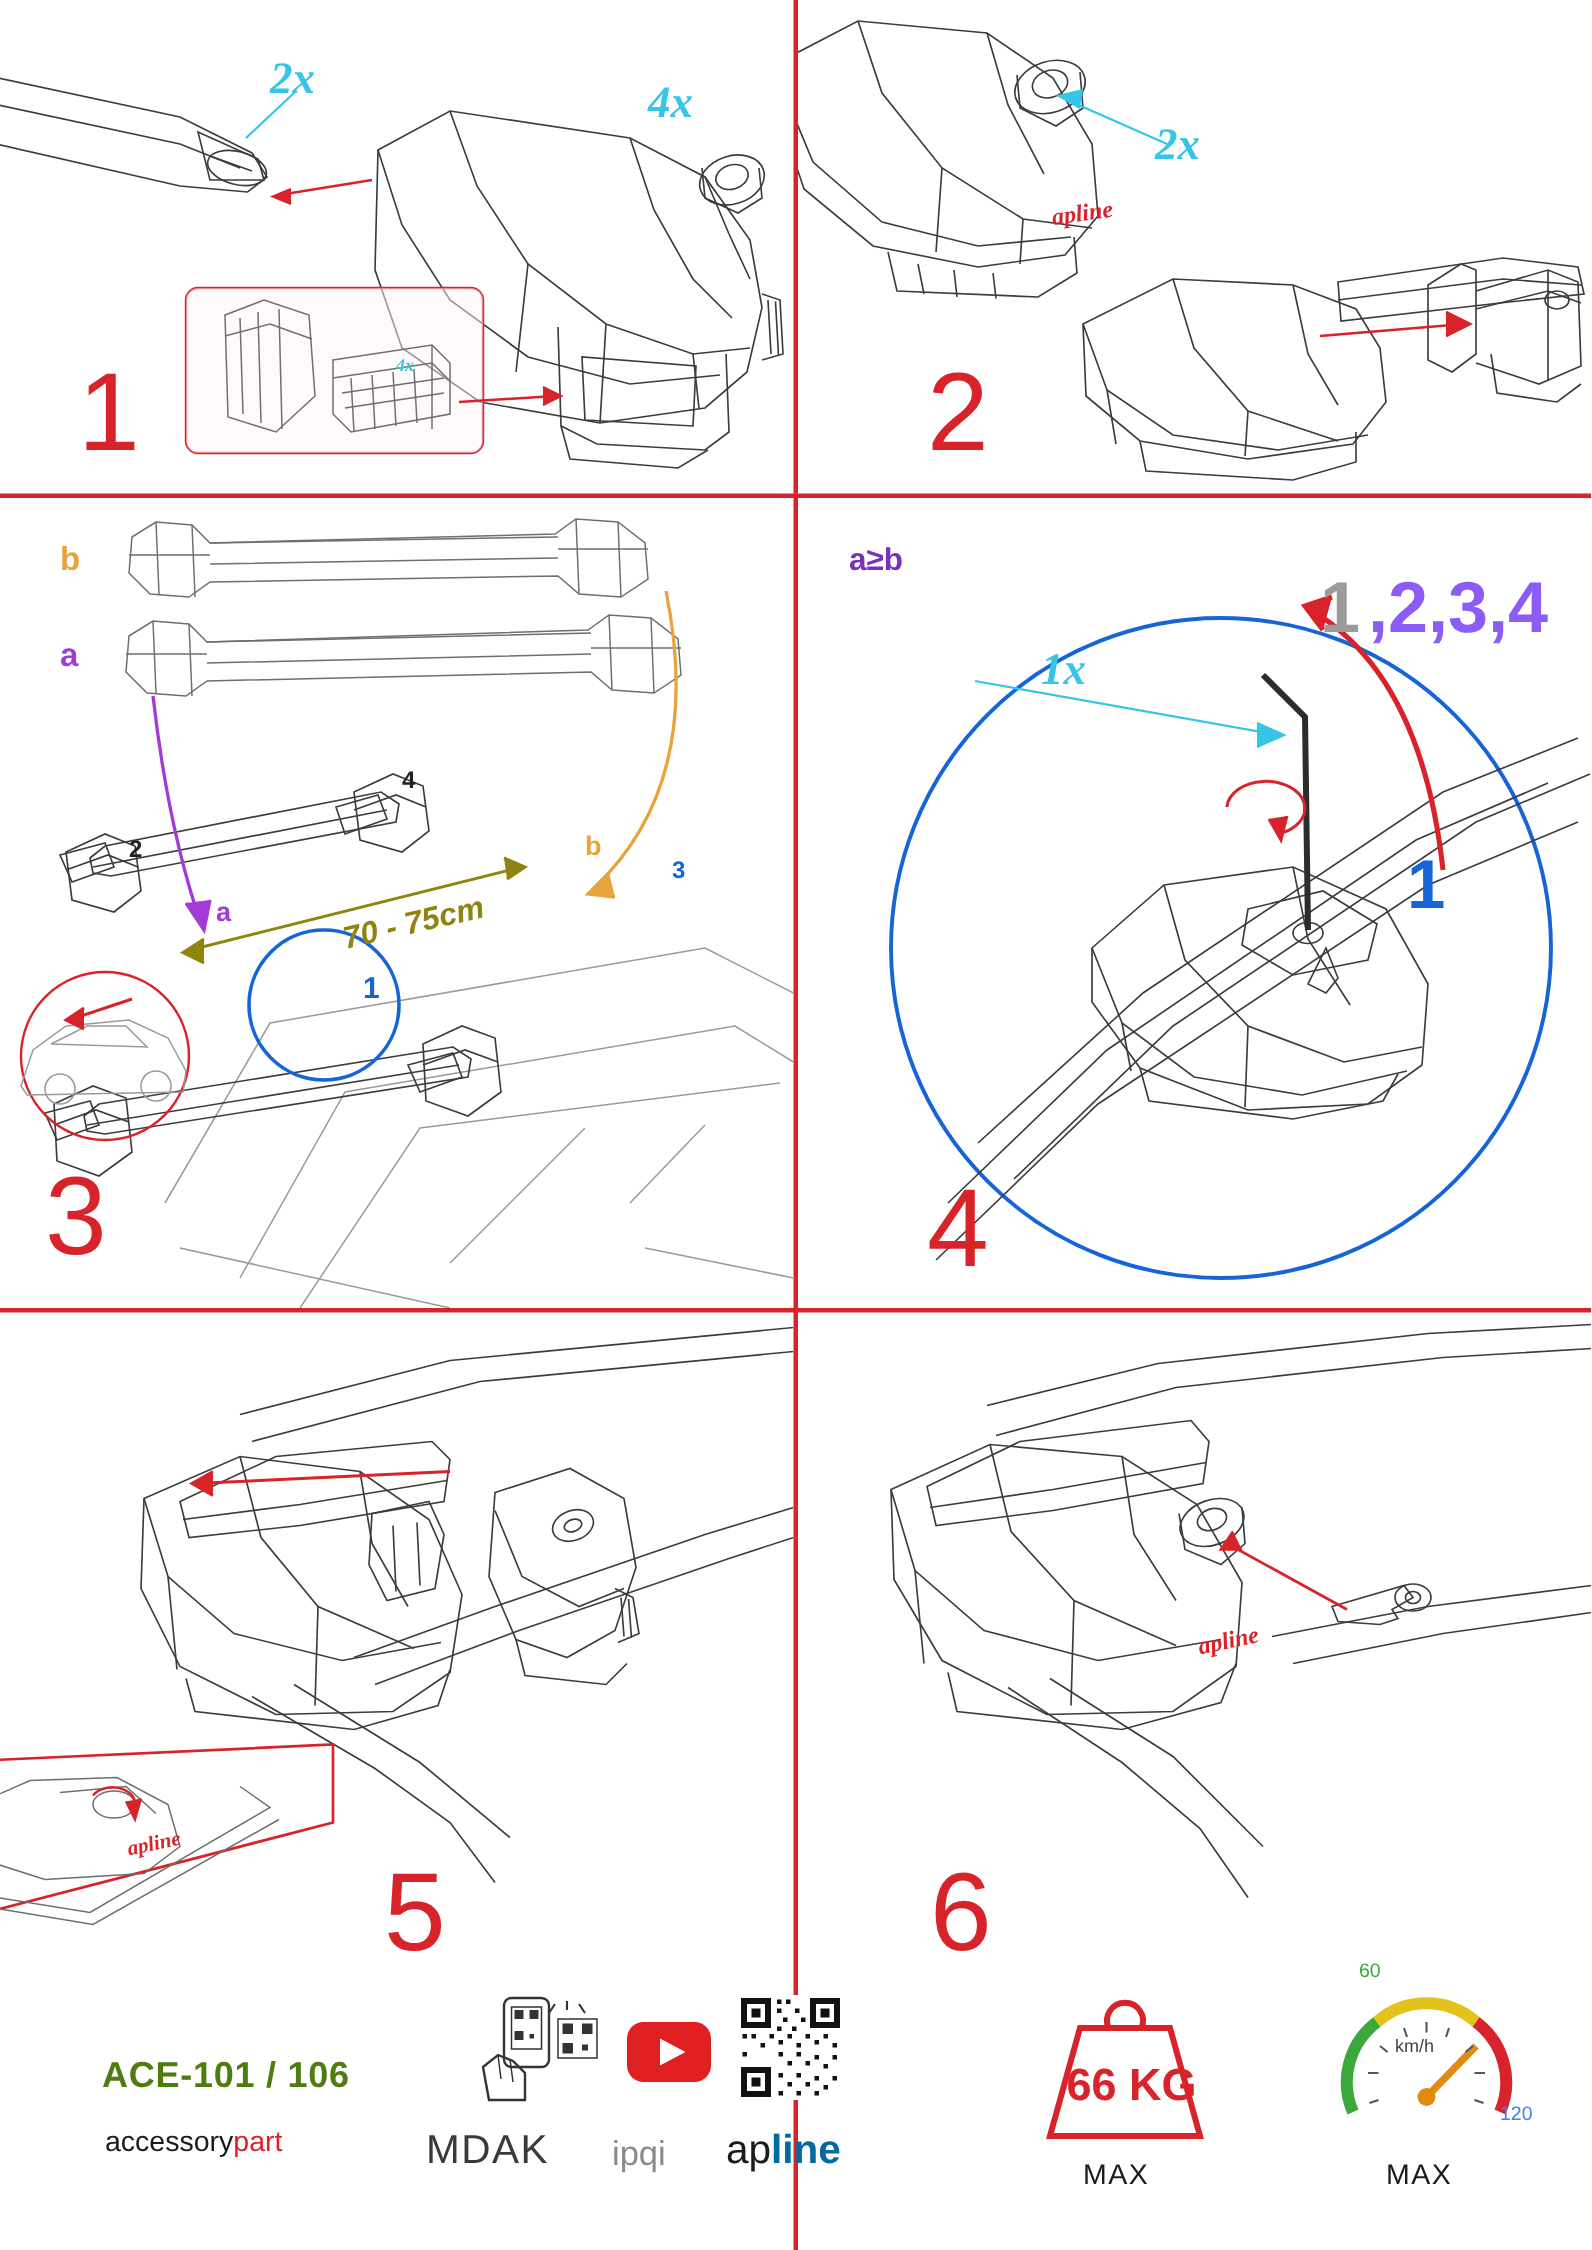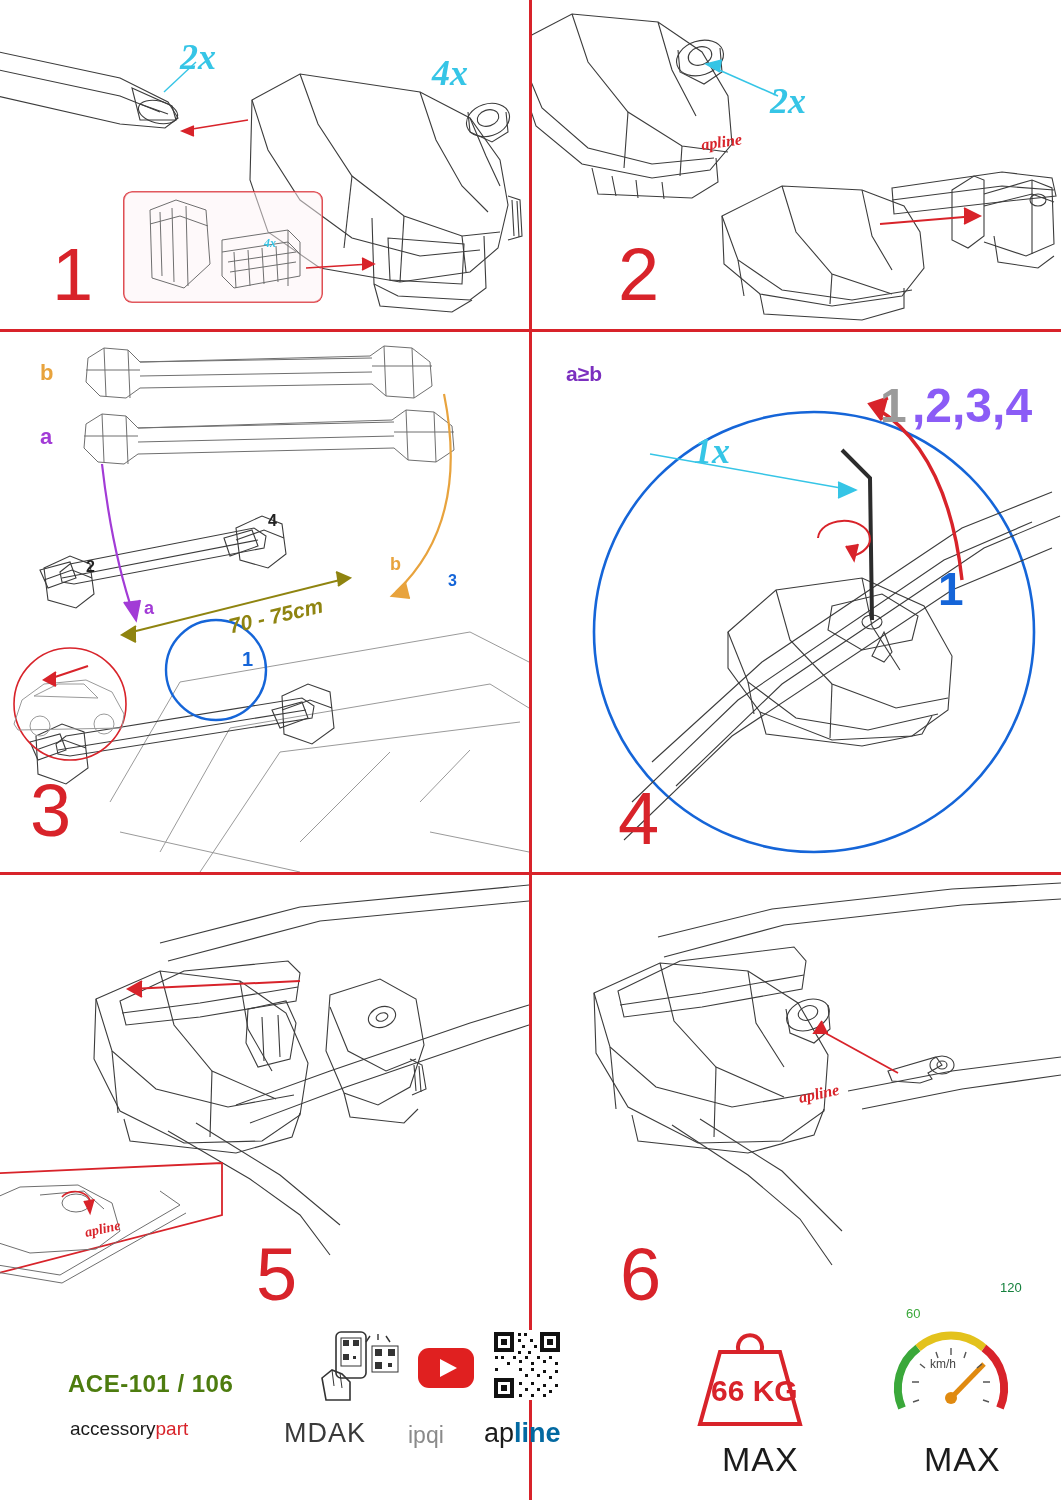--- a/index.html
+++ b/index.html
@@ -34,21 +34,21 @@
     font-family: "Liberation Sans", sans-serif;
     color: #d8232a;
     font-size: 74px;
     font-weight: 400;
     letter-spacing: 1px;
     line-height: 1;
   }
   .cy-label {
     position: absolute;
     color: #36c5e6;
-    font-size: 36px;
+    font-size: 30px;
     font-weight: 700;
     font-style: italic;
     font-family: "Liberation Serif", serif;
   }
   .panel {
     position: absolute;
     overflow: hidden;
   }
   svg { display: block; }
   .lbl {
@@ -113,21 +113,21 @@
   }
   .brand-apline {
     position: absolute;
     font-size: 27px;
     color: #1b1b1b;
     font-weight: 400;
   }
   .brand-apline i { font-style: normal; color: #0369a1; font-weight: bold; }
   .max-label {
     position: absolute;
-    font-size: 34px;
+    font-size: 19px;
     color: #1b1b1b;
     letter-spacing: 1px;
   }
   .weight-text {
     position: absolute;
     font-size: 30px;
     font-weight: 700;
     color: #d8232a;
   }
   .kmh {
@@ -628,17 +628,17 @@
       <path d="M 30 32 A 50 50 0 0 1 96 32" stroke="#e3c21c" stroke-width="8" fill="none"></path>
       <path d="M 96 32 A 50 50 0 0 1 112 92" stroke="#d8232a" stroke-width="8" fill="none"></path>
       <circle cx="63" cy="82" r="6" fill="#e08a10"></circle>
       <path d="M 63 82 L 96 48" stroke="#e08a10" stroke-width="5" fill="none"></path>
       <g stroke="#555" stroke-width="1.4">
         <path d="M 25 86 L 31 84 M 24 66 L 31 66 M 32 48 L 37 52 M 48 36 L 50 42 M 63 32 L 63 39 M 78 36 L 76 42 M 94 48 L 89 52 M 102 66 L 95 66 M 101 86 L 95 84"></path>
       </g>
     </svg>
   </div>
   <div class="gauge-num" style="left:906px;top:1306px;color:#3aa83a;">60</div>
-  <div class="gauge-num" style="left:1000px;top:1280px;color:#15803d;">120</div>
+  <div class="gauge-num" style="left:1000px;top:1401px;color:#3b82f6;">120</div>
   <div class="kmh" style="left:930px;top:1357px;">km/h</div>
   <div class="max-label" style="left:924px;top:1440px;">MAX</div>
 
 </div>
 
 </body></html>

